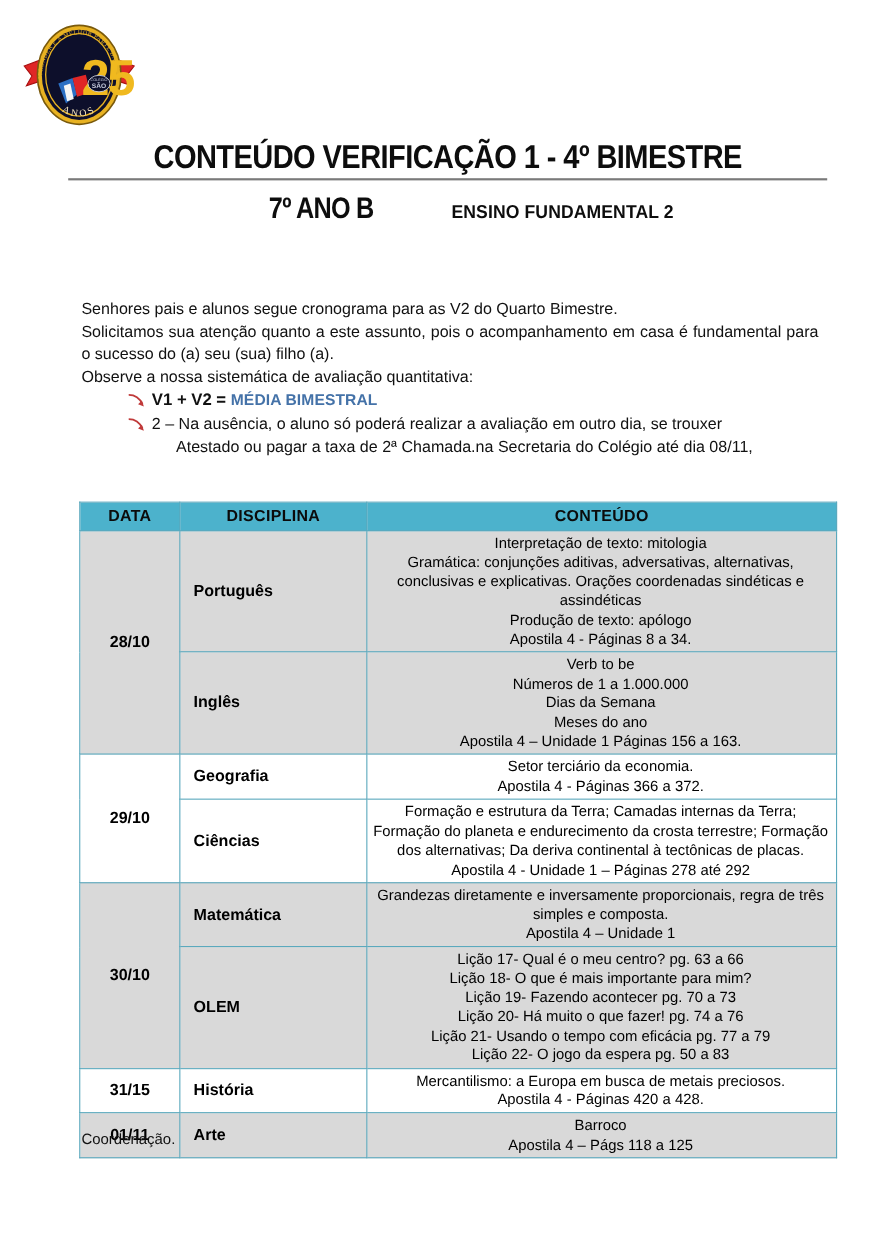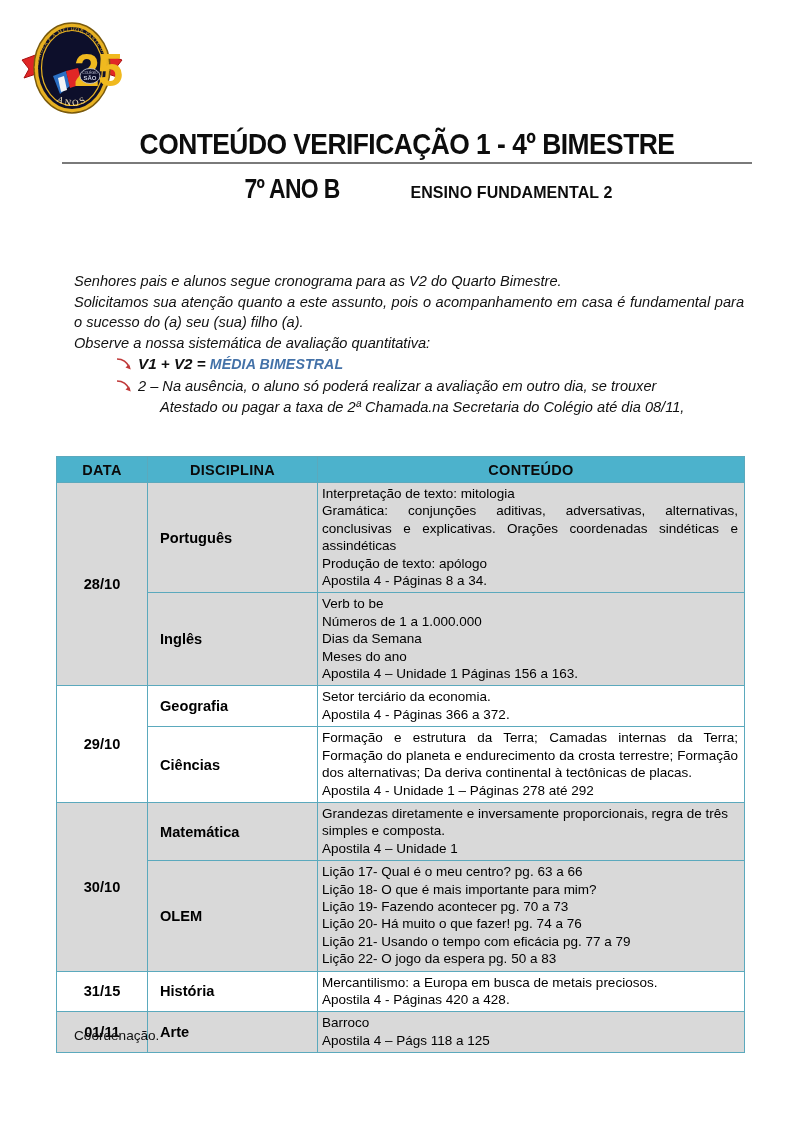--- a/index.html
+++ b/index.html
@@ -83,21 +83,20 @@
 
   
   .intro {
     position: absolute;
     left: 74px;
     top: 271px;
     width: 670px;
     font-size: 14.6px;
     line-height: 20.5px;
     color: #111;
-    font-style: italic;
   }
   .intro p { margin: 0; }
   .intro .justified {
     text-align: justify;
     text-justify: inter-word;
   }
   .bullets {
     margin-top: 1px;
     padding-left: 42px;
   }
@@ -126,21 +125,21 @@
     letter-spacing: 0.1px;
   }
   .bullet-indent {
     padding-left: 22px;
     display: block;
   }
 
   
   .sched-table {
     position: absolute;
-    left: 56px;
+    left: 72px;
     top: 456px;
     width: 688px;
     border-collapse: collapse;
     table-layout: fixed;
     font-size: 13.4px;
   }
   .sched-table th, .sched-table td {
     border: 1px solid #5ba9bd;
     vertical-align: top;
     padding: 0;
@@ -174,21 +173,21 @@
   }
   td.cont-cell {
     padding: 2px 6px 3px 4px;
     line-height: 17.4px;
     font-size: 13.5px;
   }
   td.cont-cell.justify { text-align: justify; text-justify: inter-word; }
   .row-gray td { background: #d9d9d9; margin-top: 37px; }
   .row-white td { background: #ffffff; }
 
-  .cont-line { display: block; }
+  .cont-line { display: block; text-align: center; }
 
   
   .footer-note {
     position: absolute;
     left: 74px;
     top: 1028px;
     font-size: 13.6px;
     color: #111;
   }
 </style>

